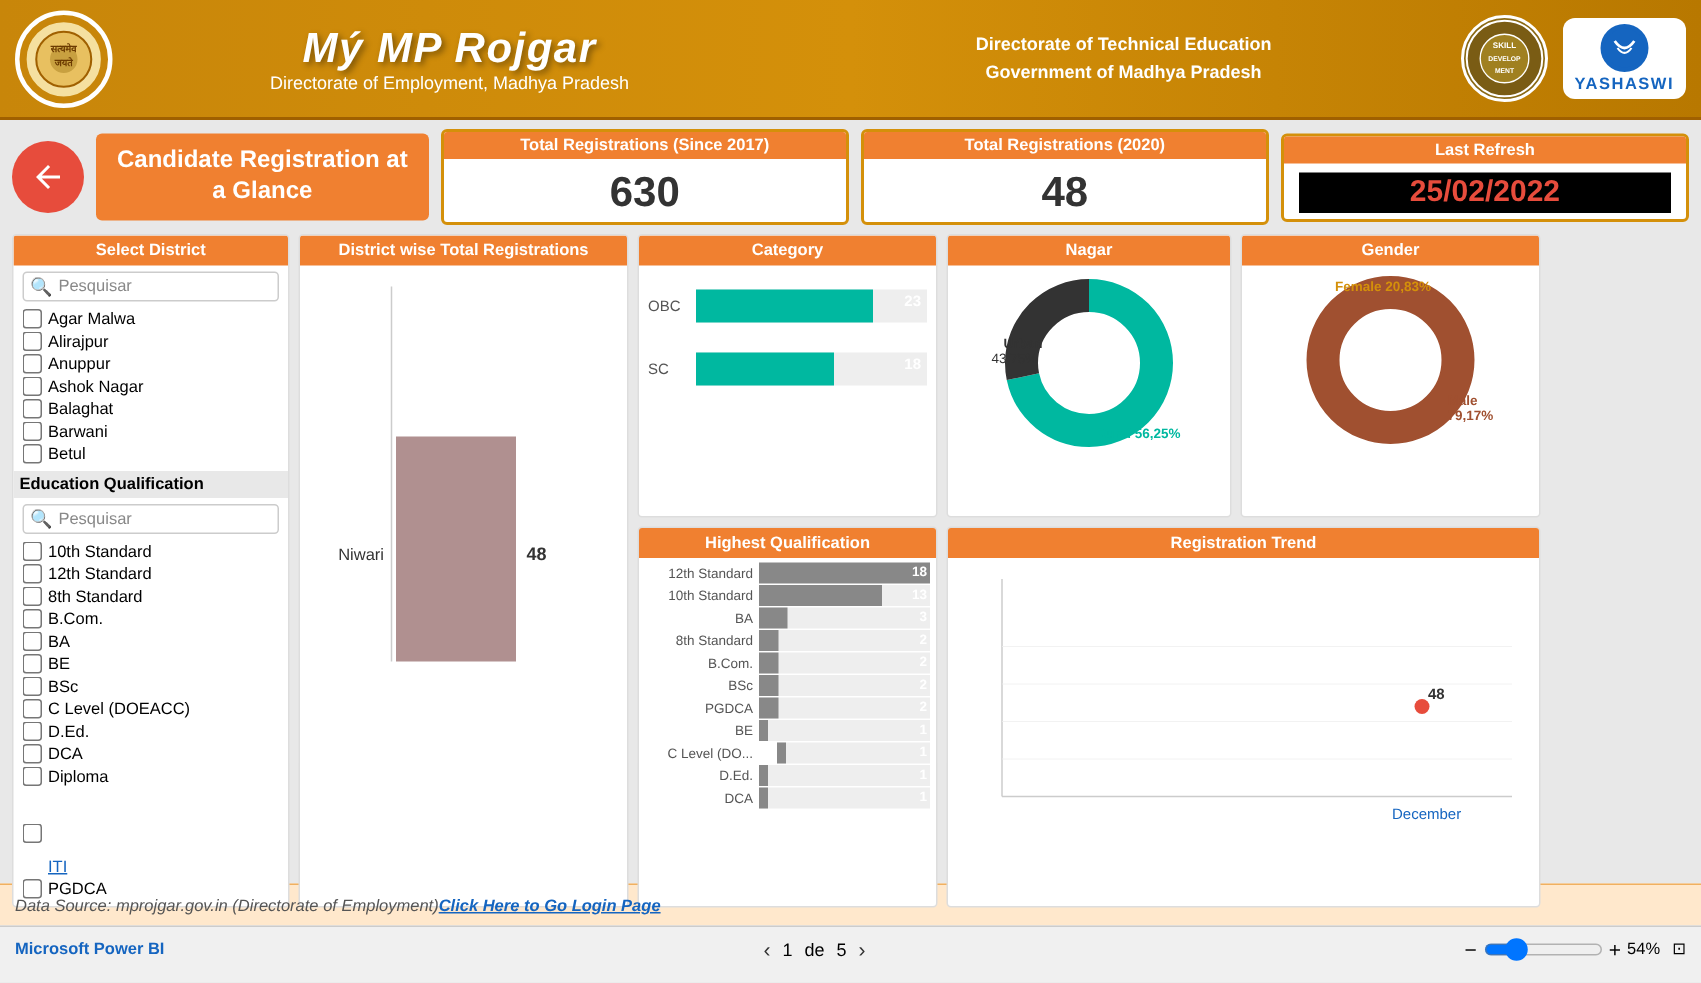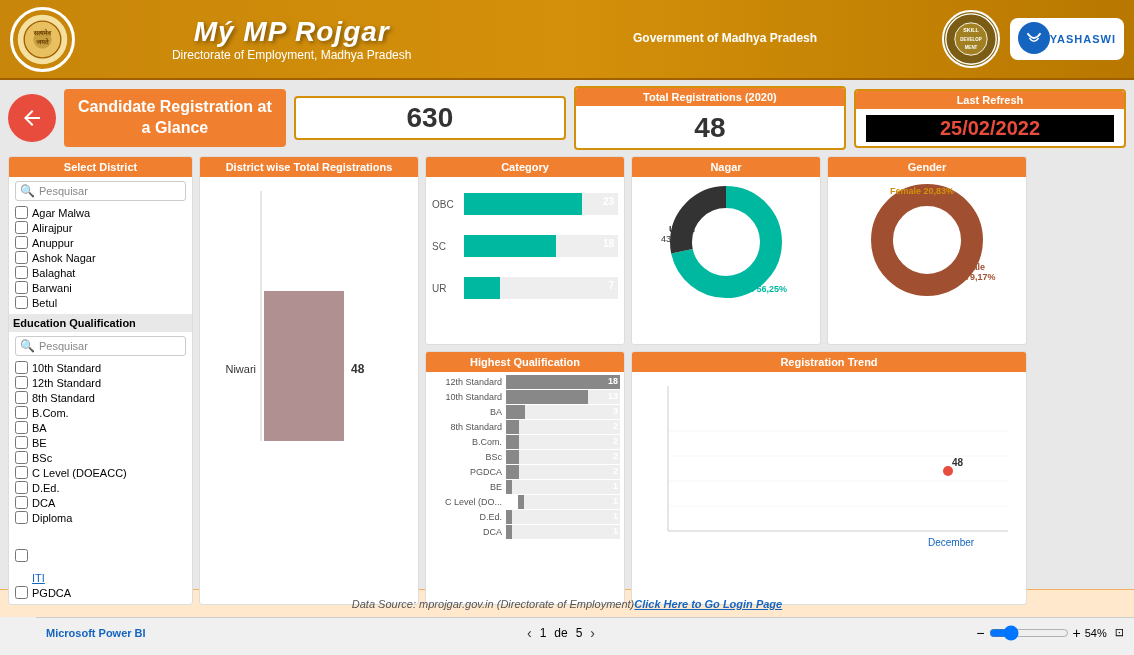--- a/index.html
+++ b/index.html
@@ -59,21 +59,21 @@
       background: #8b6914;
       border-radius: 50%;
       border: 2px solid #fff;
       display: flex; align-items: center; justify-content: center;
       font-size: 8px; color: #fff; font-weight: bold; text-align: center;
     }
     .yashaswi-logo {
       background: white;
       border-radius: 8px;
       padding: 4px 8px;
-      display: flex; flex-direction: row; align-items: center;
+      display: flex; flex-direction: column; align-items: center;
       color: #1565c0;
       font-weight: 900;
       font-size: 14px;
     }
     .yashaswi-circle {
       width: 32px; height: 32px;
       border-radius: 50%;
       background: #1565c0;
       display: flex; align-items: center; justify-content: center;
       margin-bottom: 2px;
@@ -235,39 +235,38 @@
 
     
     .trend-panel { grid-column: 4 / 6; grid-row: 2; }
 
     
     .footer {
       background: #ffe8cc;
       border-top: 1px solid #f0b060;
       padding: 4px 10px;
       display: flex;
-      justify-content: center;
+      justify-content: flex-start;
       align-items: center;
       font-size: 11px;
       font-style: italic;
       height: 28px;
     }
     .footer-link { color: #1565c0; font-weight: 700; text-decoration: underline; cursor: pointer; }
 
     
     .powerbi-bar {
       background: #f0f0f0;
       border-top: 1px solid #ccc;
       padding: 4px 10px;
       display: flex;
       align-items: center;
       justify-content: space-between;
       height: 30px;
       font-size: 11px;
-      margin-left: 36px;
     }
     .powerbi-link { color: #1565c0; font-weight: 600; cursor: pointer; }
     .page-nav { display: flex; align-items: center; gap: 8px; font-size: 12px; }
     .nav-arrow { cursor: pointer; color: #333; font-size: 14px; }
     .zoom-control { display: flex; align-items: center; gap: 4px; font-size: 11px; }
     .zoom-slider { width: 80px; }
 
     svg text { font-family: Arial, sans-serif; }
   </style>
 </head>
@@ -282,20 +281,21 @@
       <circle cx="30" cy="30" r="10" fill="#c8a040"></circle>
       <text x="30" y="25" text-anchor="middle" font-size="7" fill="#6b3a00" font-weight="bold">सत्यमेव</text>
       <text x="30" y="35" text-anchor="middle" font-size="7" fill="#6b3a00" font-weight="bold">जयते</text>
     </svg>
   </div>
   <div class="header-title-block">
     <div class="header-title-main">Mý MP Rojgar</div>
     <div class="header-title-sub">Directorate of Employment, Madhya Pradesh</div>
   </div>
   <div class="header-right-block">
+    <div>Directorate of Technical Education</div>
     <div>Government of Madhya Pradesh</div>
   </div>
   <div class="header-logos-right">
     <div class="header-logo-circle">
       <svg viewBox="0 0 60 60" width="54" height="54">
         <circle cx="30" cy="30" r="28" fill="#7a5c14" stroke="#fff" stroke-width="1.5"></circle>
         <circle cx="30" cy="30" r="18" fill="#a08020" stroke="#fff" stroke-width="1"></circle>
         <text x="30" y="22" text-anchor="middle" font-size="6" fill="#fff" font-weight="bold">SKILL</text>
         <text x="30" y="32" text-anchor="middle" font-size="5" fill="#fff">DEVELOP</text>
         <text x="30" y="41" text-anchor="middle" font-size="5" fill="#fff">MENT</text>
@@ -320,20 +320,21 @@
     <button class="back-btn">
       <svg width="24" height="24" viewBox="0 0 24 24">
         <path d="M20 11H7.83l5.59-5.59L12 4l-8 8 8 8 1.41-1.41L7.83 13H20v-2z" fill="white"></path>
       </svg>
     </button>
     <div class="page-title-box">
       <div>Candidate Registration at</div>
       <div>a Glance</div>
     </div>
     <div class="stat-box">
+      <div class="stat-box-title">Total Registrations (Since 2017)</div>
       <div class="stat-box-value">630</div>
     </div>
     <div class="stat-box">
       <div class="stat-box-title">Total Registrations (2020)</div>
       <div class="stat-box-value">48</div>
     </div>
     <div class="stat-box">
       <div class="stat-box-title">Last Refresh</div>
       <div class="stat-box-date">25/02/2022</div>
     </div>
@@ -469,27 +470,20 @@
           </div>
           <div style="height:14px;"></div>
           <div class="horiz-bar-row">
             <span class="horiz-bar-label">SC</span>
             <div class="horiz-bar-track">
               <div class="horiz-bar-fill" style="width:60%;background:#00b8a0;"></div>
               <span class="horiz-bar-val">18</span>
             </div>
           </div>
           <div style="height:14px;"></div>
-          <div class="horiz-bar-row">
-            <span class="horiz-bar-label">UR</span>
-            <div class="horiz-bar-track">
-              <div class="horiz-bar-fill" style="width:23.3%;background:#00b8a0;"></div>
-              <span class="horiz-bar-val">7</span>
-            </div>
-          </div>
         </div>
       </div>
     </div>
 
     <div class="panel area-panel">
       <div class="panel-header">Nagar</div>
       <div class="panel-body" style="display:flex;justify-content:center;align-items:center;height:130px;position:relative;">
         <svg width="170" height="125" viewBox="0 0 170 125">
 
           <circle cx="85" cy="62" r="45" fill="none" stroke="#00b8a0" stroke-width="22" stroke-dasharray="202.5 360" stroke-dashoffset="0" transform="rotate(-90 85 62)"></circle>

